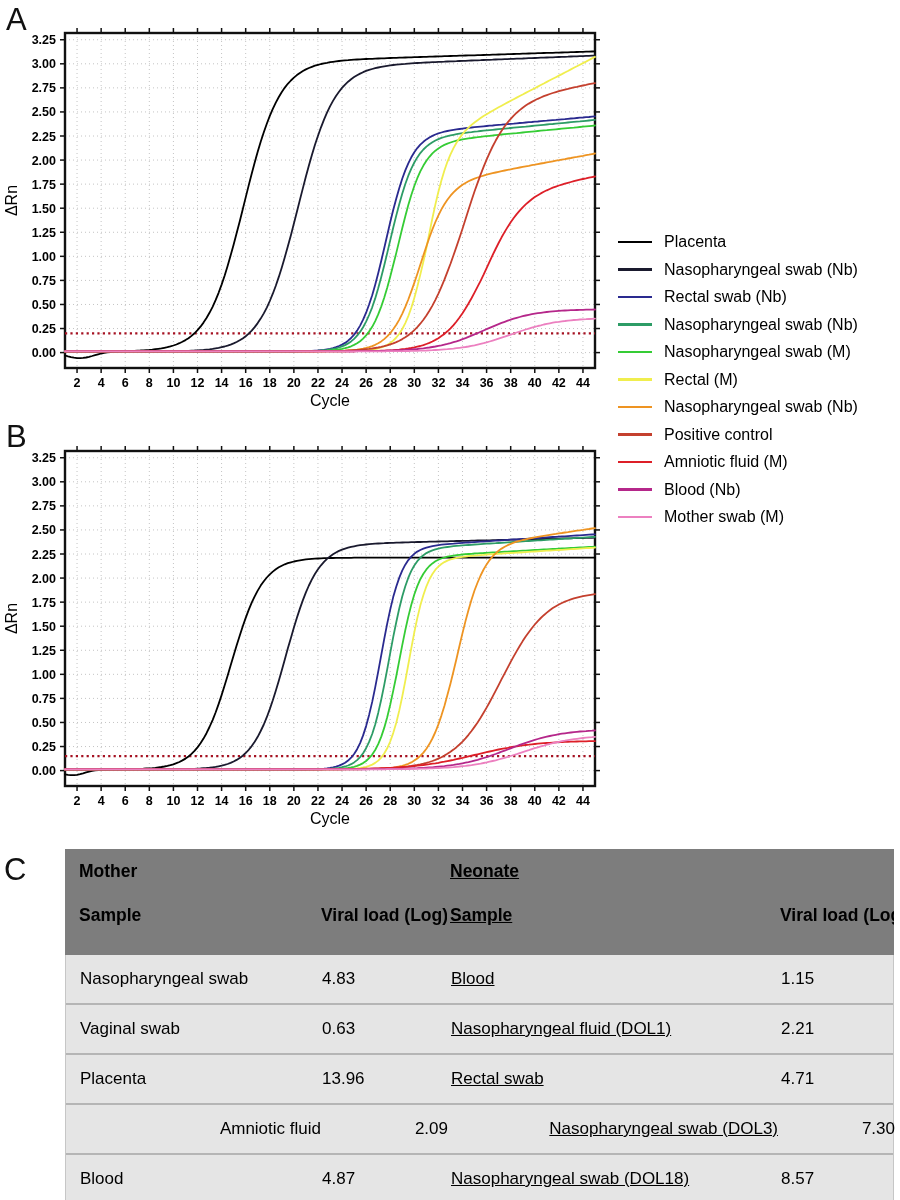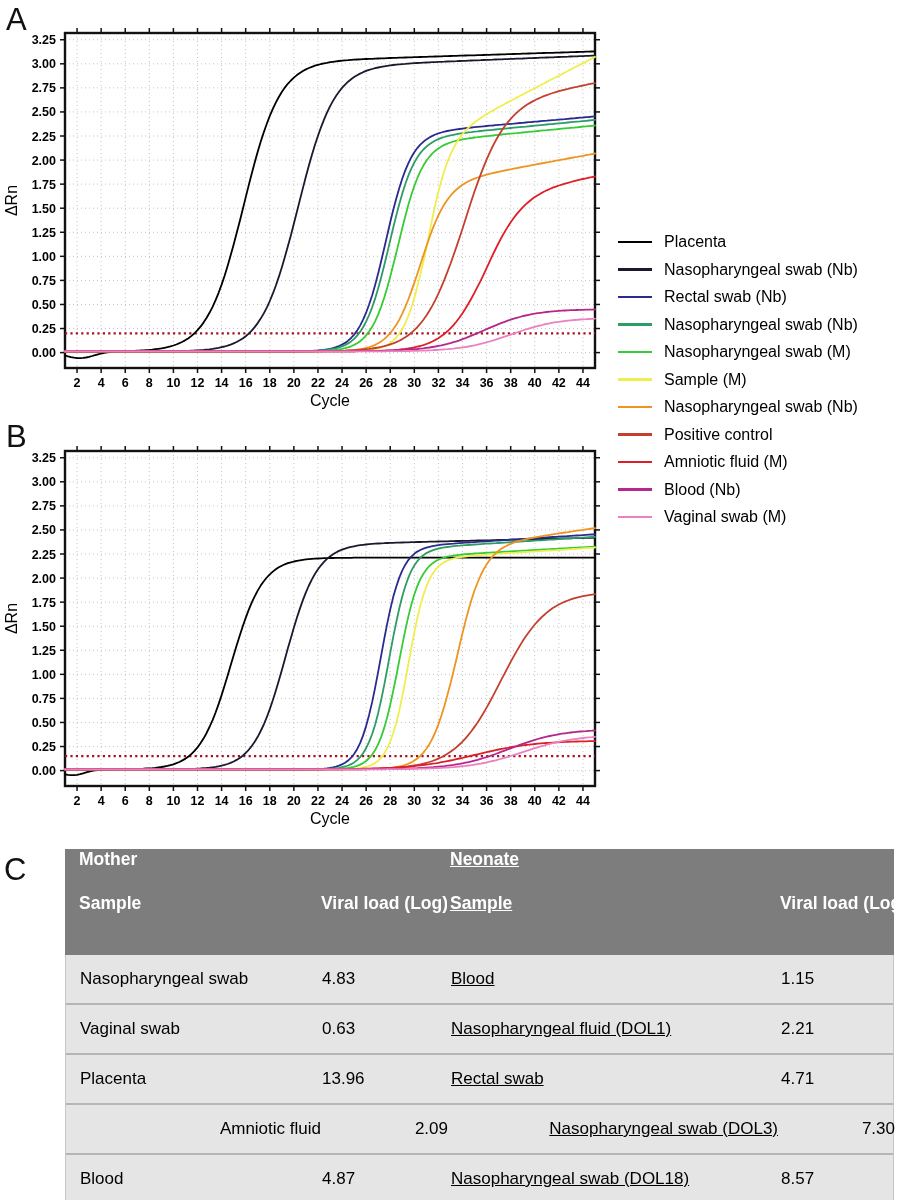--- a/index.html
+++ b/index.html
@@ -15,21 +15,21 @@
   .threshold{stroke-width:2.4;stroke-dasharray:2.2 3.2;}
   .curve{fill:none;stroke-width:1.8;stroke-linejoin:round;stroke-linecap:round;}
   .legend{position:absolute;left:618px;top:234px;display:flex;flex-direction:column;gap:11.5px;}
   .legend-item{display:flex;align-items:center;gap:12px;height:16px;}
   .legend-swatch{display:inline-block;width:34px;height:2.5px;flex:0 0 34px;}
   .legend-label{font-size:16px;white-space:nowrap;}
   .vtable{position:absolute;left:65px;top:849px;width:829px;}
   .t-head{background:#7d7d7d;}
   .t-grouprow{display:grid;grid-template-columns:382px 447px;height:44px;}
   .t-colrow{display:grid;grid-template-columns:255px 127px 330px 117px;height:62px;}
-  .t-head .t-cell{font-weight:bold;font-size:17.5px;color:#ffffff;line-height:1.25;}
+  .t-head .t-cell{font-weight:bold;font-size:17.5px;color:#000000;padding-top:12px;line-height:1.25;}
   .t-body{border-left:1px solid #c6c6c6;border-right:1px solid #c6c6c6;background:#fdfdfd;}
   .t-row{display:grid;grid-template-columns:255px 127px 330px 117px;height:48px;
          border-bottom:2px solid #a21caf;align-items:center;background:#e5e5e5;}
   .t-cell{font-size:17px;white-space:nowrap;overflow:hidden;}
   .c1{padding-left:14px;} .c2{padding-left:1px;} .c3{padding-left:3px;text-decoration:underline;} .c4{padding-left:3px;}
 </style>
 </head>
 <body>
 
 <div class="page">
@@ -383,41 +383,41 @@
       <div class="legend-item">
         <span class="legend-swatch" style="background: rgb(45, 156, 102);"></span>
         <span class="legend-label">Nasopharyngeal swab (Nb)</span>
       </div>
       <div class="legend-item">
         <span class="legend-swatch" style="background: rgb(53, 204, 53);"></span>
         <span class="legend-label">Nasopharyngeal swab (M)</span>
       </div>
       <div class="legend-item">
         <span class="legend-swatch" style="background: rgb(240, 238, 78);"></span>
-        <span class="legend-label">Sample (M)</span>
+        <span class="legend-label">Rectal (M)</span>
       </div>
       <div class="legend-item">
         <span class="legend-swatch" style="background: rgb(238, 148, 34);"></span>
         <span class="legend-label">Nasopharyngeal swab (Nb)</span>
       </div>
       <div class="legend-item">
         <span class="legend-swatch" style="background: rgb(196, 64, 46);"></span>
         <span class="legend-label">Positive control</span>
       </div>
       <div class="legend-item">
         <span class="legend-swatch" style="background: rgb(221, 31, 40);"></span>
         <span class="legend-label">Amniotic fluid (M)</span>
       </div>
       <div class="legend-item">
         <span class="legend-swatch" style="background: rgb(181, 39, 138);"></span>
         <span class="legend-label">Blood (Nb)</span>
       </div>
       <div class="legend-item">
         <span class="legend-swatch" style="background: rgb(236, 128, 192);"></span>
-        <span class="legend-label">Vaginal swab (M)</span>
+        <span class="legend-label">Mother swab (M)</span>
       </div>
     </div>
 
   <div class="panel-letter" style="left:4px;top:854px;">C</div>
   <div class="vtable" id="vtable">
       <div class="t-head" style="background: rgb(125, 125, 125);">
         <div class="t-grouprow">
           <div class="t-cell c1">Mother</div>
           <div class="t-cell c3">Neonate</div>
         </div>

